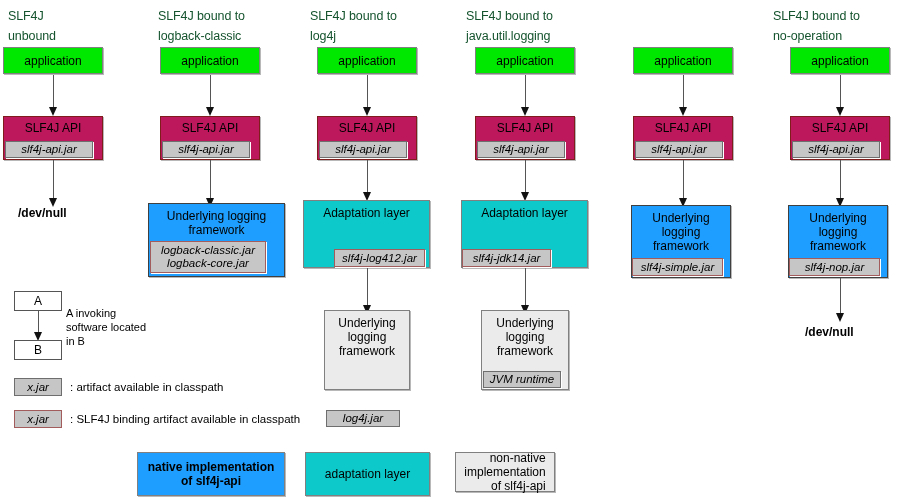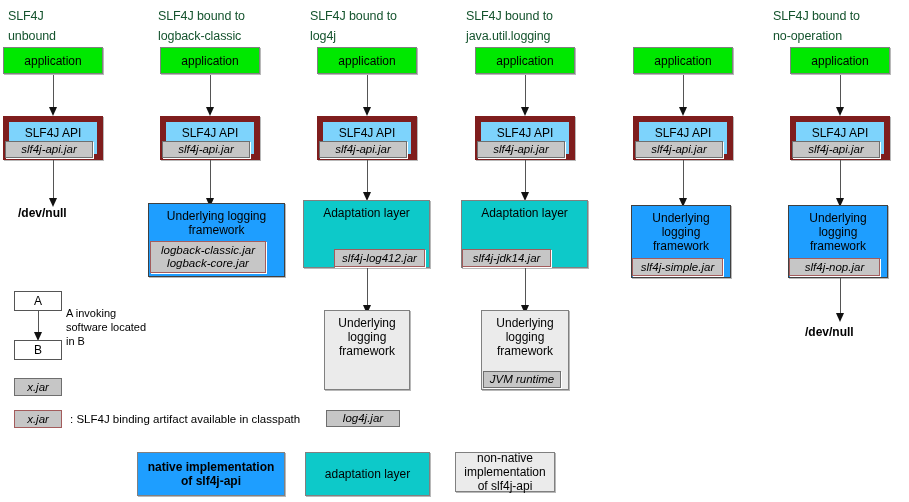--- a/index.html
+++ b/index.html
@@ -46,22 +46,22 @@
   }
   .b-app {
     background: #00e800;
     border: 1px solid #808080;
     box-shadow: 1px 1px 0 #b8b8b8;
     display: flex;
     align-items: center;
     justify-content: center;
   }
   .b-api {
-    background: #7dd3fc;
-    border: 6px solid #7f1d1d;
+    background: #be185d;
+    border: 1px solid #7f1d1d;
     box-shadow: 1px 1px 0 #b8b8b8;
   }
   .b-api .box-label {
     padding-top: 4px;
   }
   .b-native {
     background: #1e9eff;
     border: 1px solid #404040;
     box-shadow: 1px 1px 0 #b8b8b8;
   }
@@ -298,30 +298,31 @@
   </div>
   <div class="arrow" style="left:38px; top:311px; height:22px;"></div>
   <div class="box b-plain" style="left:14px; top:340px; width:48px; height:20px; display:flex; align-items:center; justify-content:center;">
     <span class="box-label">B</span>
   </div>
   <div class="legend-text" style="left:66px; top:306px;">A invoking
 software located
 in B</div>
 
   <div class="legend-swatch" style="left:14px; top:378px; width:48px; height:18px;">x.jar</div>
+  <div class="legend-row-text" style="left:70px; top:380px;">: artifact available in classpath</div>
 
   <div class="legend-swatch binding" style="left:14px; top:410px; width:48px; height:18px;">x.jar</div>
   <div class="legend-row-text" style="left:70px; top:412px;">: SLF4J binding artifact available in classpath</div>
 
   <div class="key-box k-native" style="left:137px; top:452px; width:148px; height:44px;">
     <span class="box-label">native implementation
 of slf4j-api</span>
   </div>
   <div class="key-box k-adapt" style="left:305px; top:452px; width:125px; height:44px;">
     <span class="box-label">adaptation layer</span>
   </div>
-  <div class="key-box k-nonnative" style="left:455px; top:452px; width:100px; height:40px;">
+  <div class="key-box k-nonnative" style="left:455px; top:452px; width:100px; height:40px;text-align:right;">
     <span class="box-label">non-native
 implementation
 of slf4j-api</span>
   </div>
 
 </div>
 
 </body></html>

